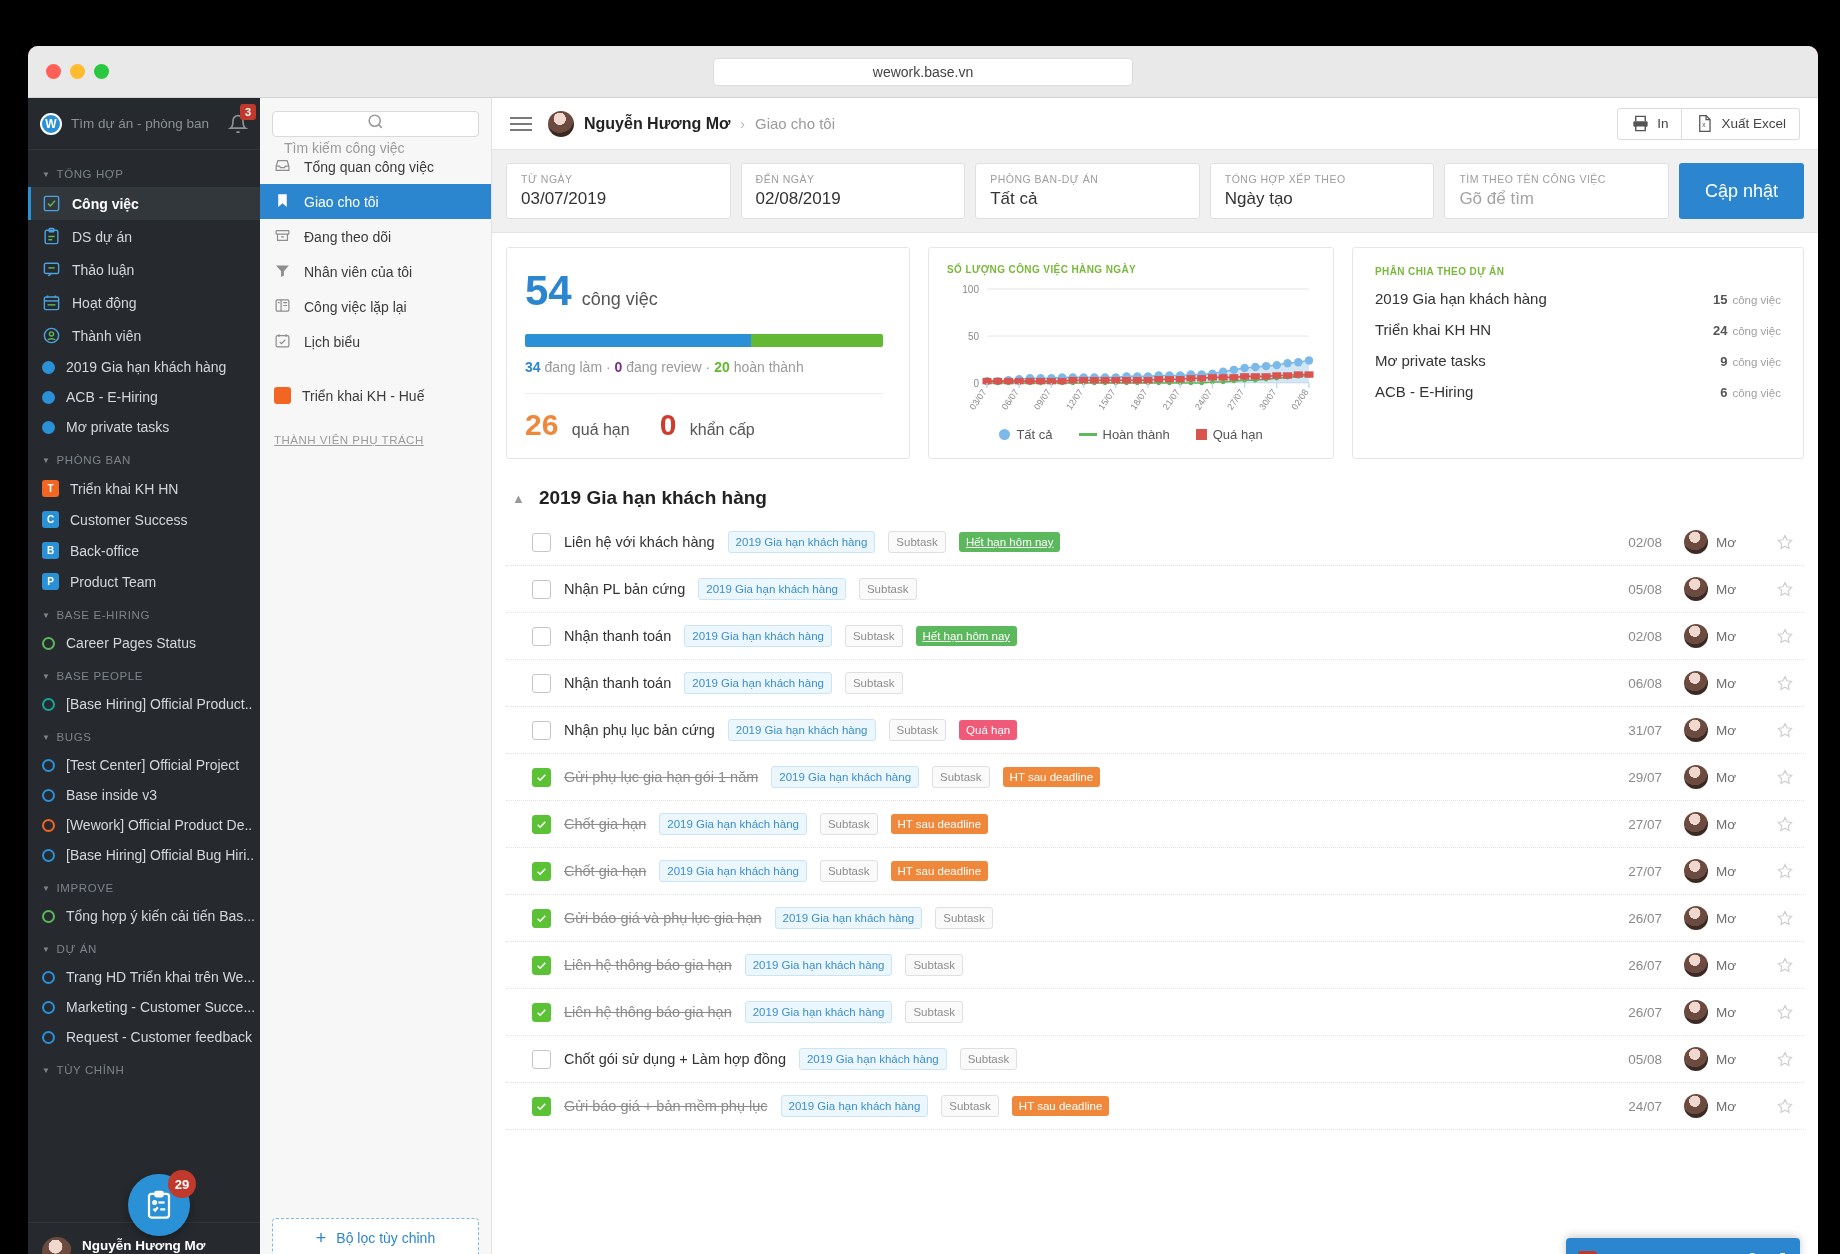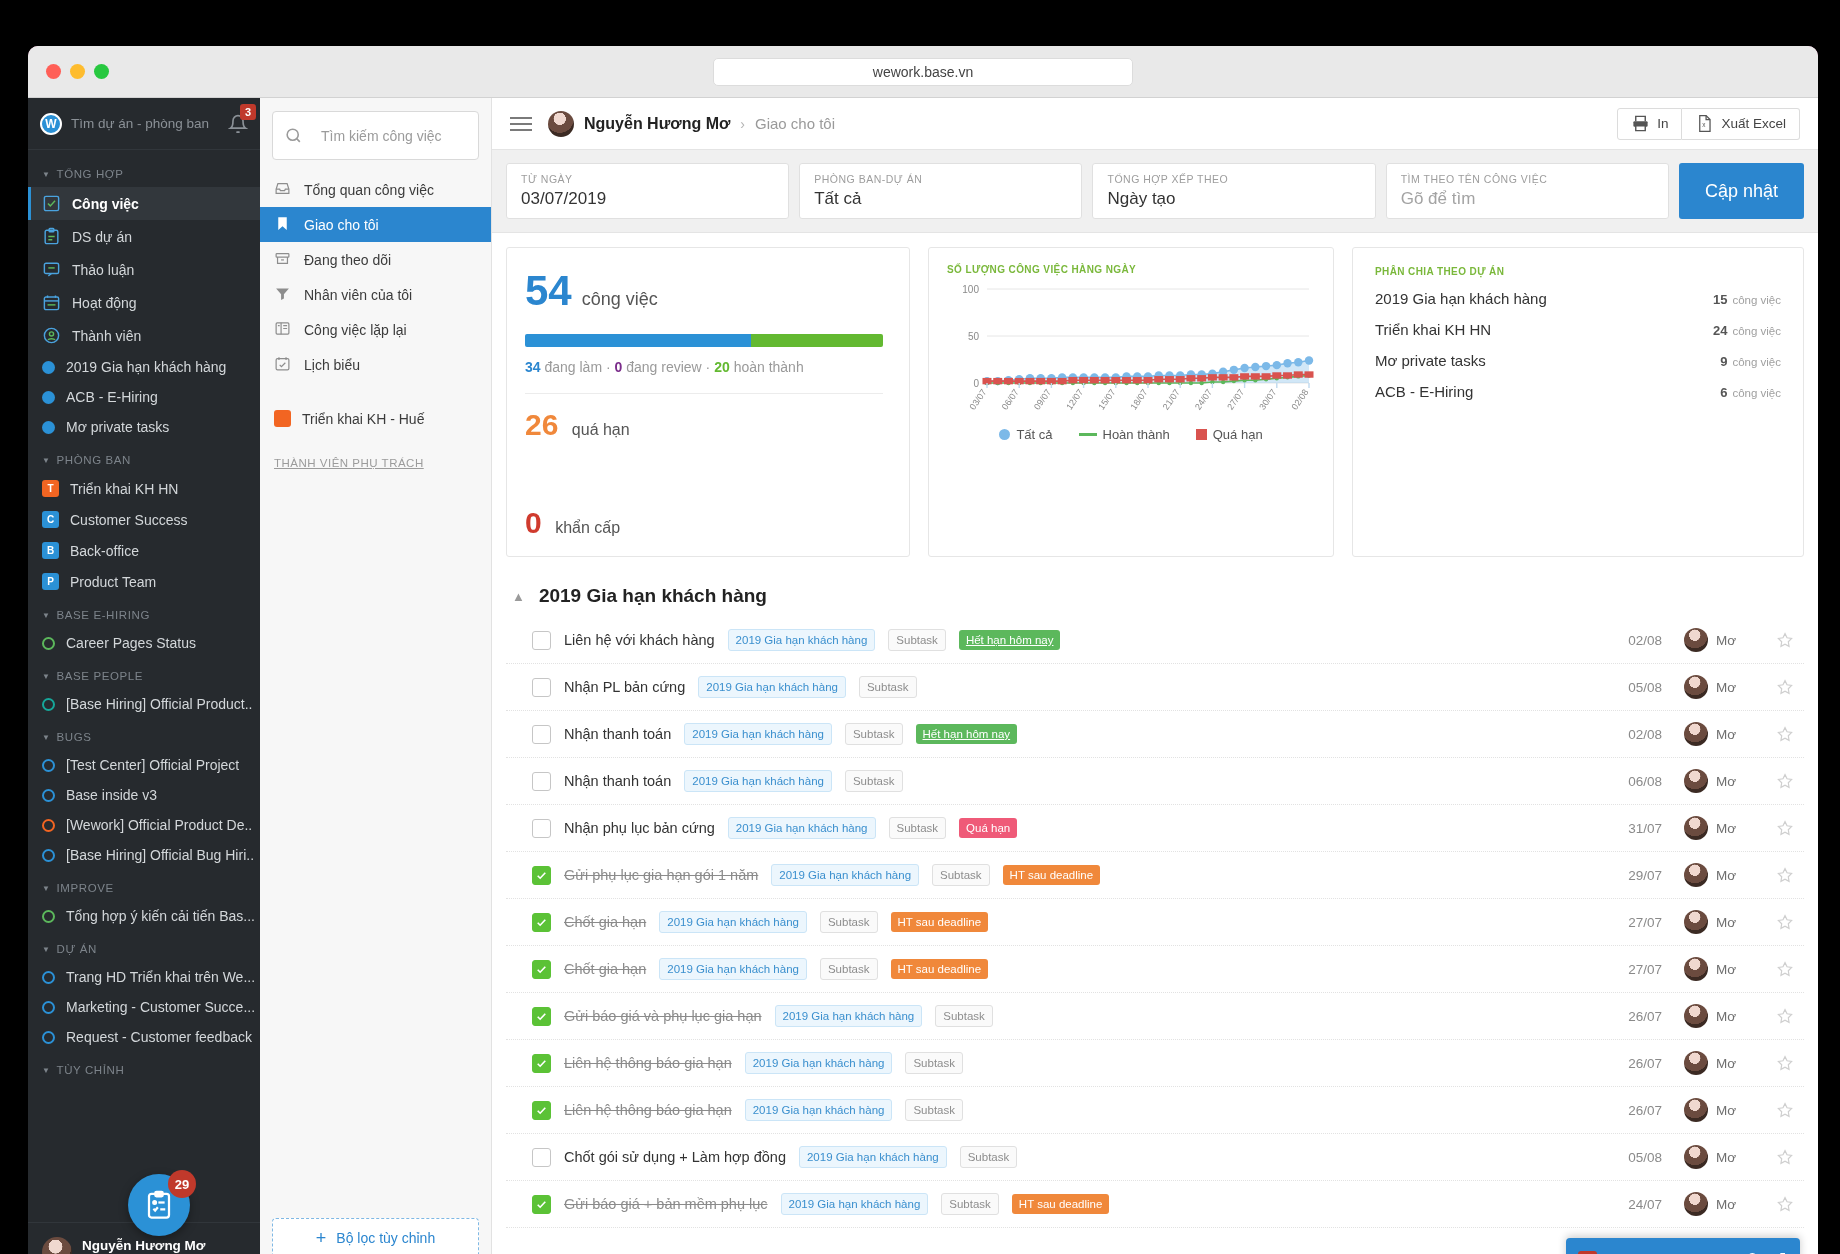--- a/index.html
+++ b/index.html
@@ -112,23 +112,24 @@
     display: flex; align-items: center; justify-content: center;
   }
 
   
   .panel2 {
     width: 232px; flex: 0 0 232px; background: #f7f7f7;
     border-right: 1px solid #e2e2e2; display: flex; flex-direction: column;
   }
   .search-wrap { padding: 13px 12px 12px 12px; }
   .search-box {
-    height: 49px; background: #fff; border: 1px solid #d9d9d9;
-    border-radius: 4px; display: flex; align-items: center; gap: 18px;
+    height: 26px; background: #fff; border: 1px solid #d9d9d9;
+    border-radius: 4px; display: flex; align-items: center; gap: 9px;
     padding: 0 11px;
+    flex-direction: column;
   }
   .search-box input {
     border: none; outline: none; font-size: 14px; color: #333;
     font-family: "Liberation Sans", sans-serif; width: 100%; background: transparent;
   }
   .search-box input::placeholder { color: #9b9b9b; }
   .p2-item {
     display: flex; align-items: center; gap: 11px;
     padding: 8px 14px; font-size: 14px; color: #3b3b3b;
   }
@@ -206,21 +207,21 @@
   .big-unit { font-size: 18px; color: #555; }
   .bar { height: 13px; border-radius: 2px; display: flex; overflow: hidden; margin: 22px 0 12px 0; }
   .bar .seg-blue { background: #2b91d6; }
   .bar .seg-green { background: #63b931; }
   .legend-line { font-size: 14px; color: #9a9a9a; }
   .legend-line b { font-weight: bold; }
   .n-blue { color: #2b86cf; }
   .n-purple { color: #7b2d8b; }
   .n-green { color: #63b931; }
   .hr { border-top: 1px solid #ececec; margin: 18px 0 16px 0; }
-  .row2 { display: flex; gap: 68px; align-items: baseline; flex-direction: column; }
+  .row2 { display: flex; gap: 30px; align-items: baseline; }
   .stat-num { font-size: 30px; font-weight: bold; line-height: 1; }
   .s-orange { color: #f0883b; }
   .s-red { color: #d03b2e; }
   .stat-lbl { font-size: 16px; color: #555; margin-left: 9px; }
 
   .card-title {
     font-size: 10px; font-weight: bold; color: #7ab83b;
     letter-spacing: .4px; text-transform: uppercase; margin-bottom: 6px;
   }
   .chart-area { position: relative; height: 142px; }
@@ -585,20 +586,24 @@
             </svg>
             <span>Xuất Excel</span>
           </div>
         </div>
       </div>
 
       <div class="filterbar" id="filterbar">
           <div class="f-field">
             <div class="f-label">TỪ NGÀY</div>
             <div class="f-value">03/07/2019</div>
+          </div>
+          <div class="f-field">
+            <div class="f-label">ĐẾN NGÀY</div>
+            <div class="f-value">02/08/2019</div>
           </div>
           <div class="f-field">
             <div class="f-label">PHÒNG BAN-DỰ ÁN</div>
             <div class="f-value">Tất cả</div>
           </div>
           <div class="f-field">
             <div class="f-label">TỔNG HỢP XẾP THEO</div>
             <div class="f-value">Ngày tạo</div>
           </div>
           <div class="f-field">

